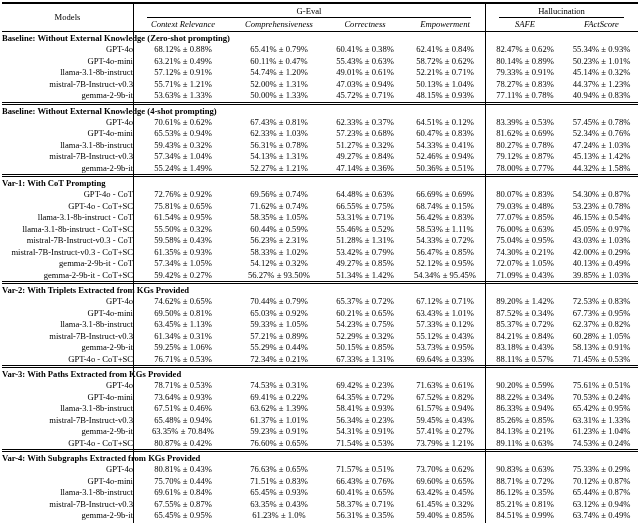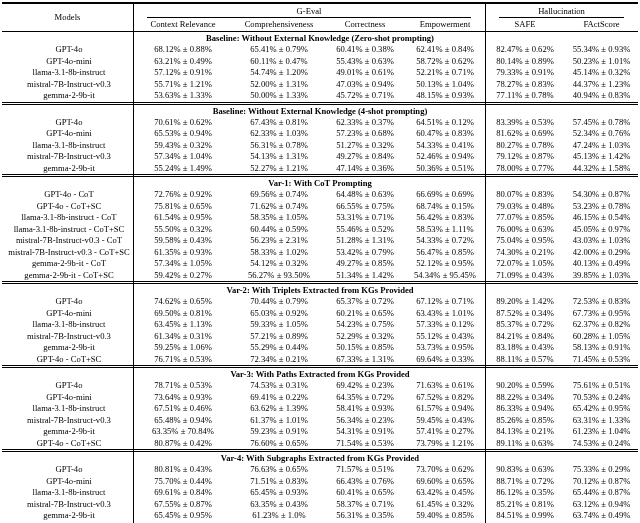--- a/index.html
+++ b/index.html
@@ -19,25 +19,25 @@
   th, td {
     padding:0; margin:0; white-space:nowrap; overflow:visible;
     font-weight:normal; height:11.5px; line-height:11.5px;
     text-align:center; vertical-align:middle;
   }
   thead th.group { font-weight:normal; position:relative; height:14px; line-height:14px; }
   thead th.group::after {
     content:''; position:absolute; left:14px; right:14px; bottom:0;
     height:1px; background:#000;
   }
-  thead tr.colnames th { height:13px; line-height:13px; border-bottom:1.5px solid #000; }
+  thead tr.colnames th { height:13px; line-height:13px; border-bottom:1.5px solid #000;font-style:italic; }
   thead th.models { border-bottom:1.5px solid #000; font-weight:normal; }
-  tbody td.model { text-align:center; padding-left:3px;margin-top:20px; }
+  tbody td.model { text-align:right; padding-left:3px;margin-top:20px; }
   tbody tr.section-row td {
-    font-weight:bold; text-align:center;
+    font-weight:bold; text-align:left;
     border-top:3px double #000; height:12px; line-height:12px;
   }
   tbody tr.section-row:first-child td { border-top:none; }
   .vrule { position:absolute; top:2px; bottom:0; width:1px; background:#000; }
   .vrule.v1 { left:133px; }
   .vrule.v2 { left:485px; }
 </style>
 </head>
 <body>
 

